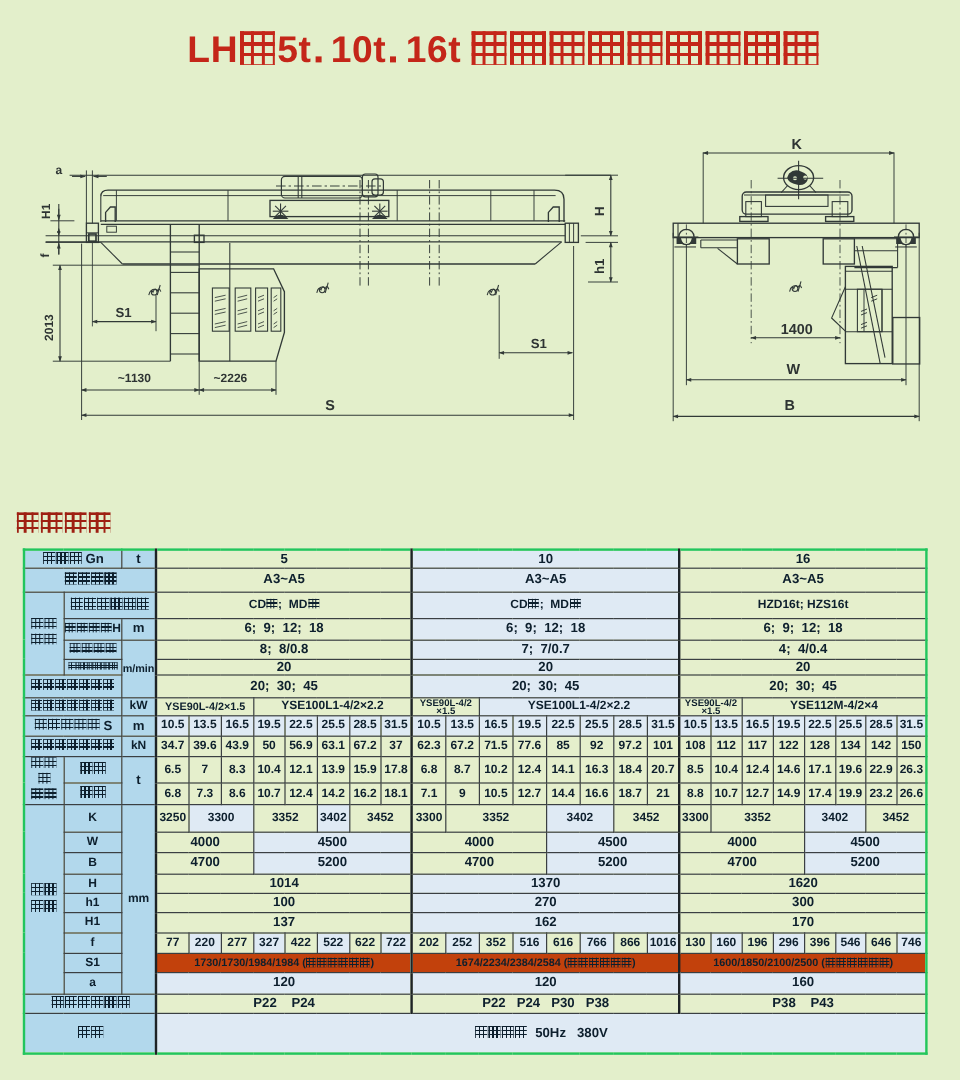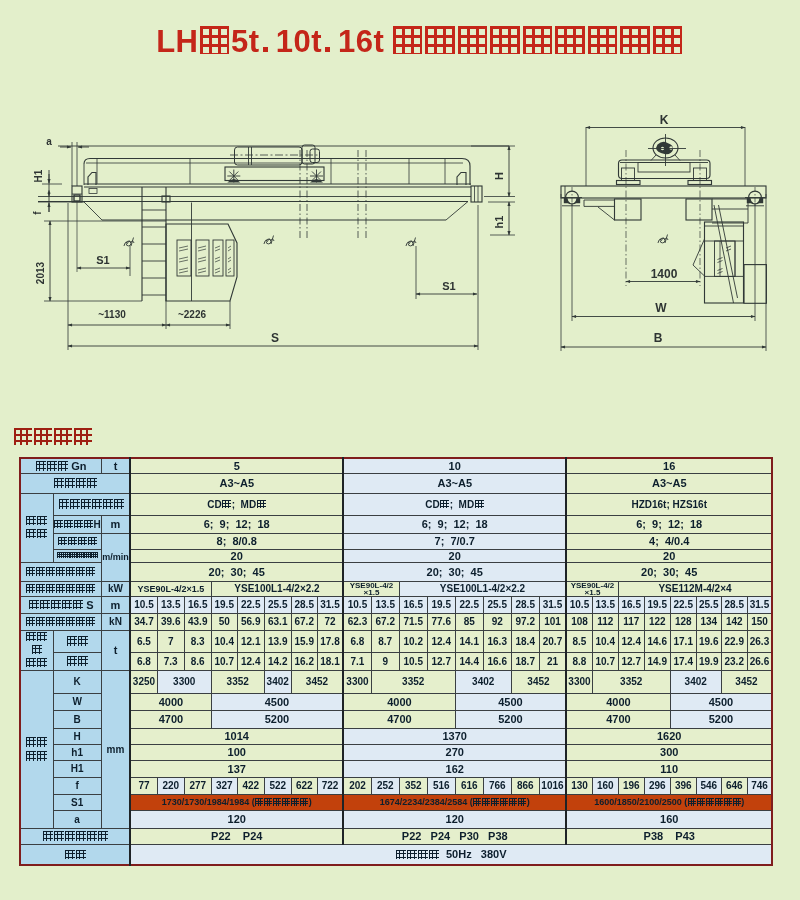--- a/index.html
+++ b/index.html
@@ -6,21 +6,21 @@
 background:repeating-linear-gradient(to right,currentColor 0 .095em,transparent .095em .3em),
 repeating-linear-gradient(to bottom,currentColor 0 .095em,transparent .095em .3em)}
 #title{position:absolute;left:0;top:24px;width:800px;text-align:center;font-size:31px;font-weight:bold;color:#c42619;letter-spacing:.5px;text-indent:40px}
 #spec{position:absolute;left:13px;top:426px;font-size:20px;font-weight:bold;color:#9e1f12}
 table{position:absolute;left:19px;top:457px;border-collapse:collapse;table-layout:fixed;font-weight:bold;color:#0d1f2d}
 td{border:1px solid #3a3f42;text-align:center;vertical-align:middle;padding:0;font-size:11px;overflow:hidden;white-space:nowrap}
 td.g{background:#e5efcc}td.b{background:#dfeaf4}td.w{background:#c2410c}
 td.hd{background:#b2d8ec}
 .gl{border-left:2px solid #1e2326!important}
 .s10{font-size:10px}.s9{font-size:9px}.s8{font-size:8px;line-height:7px}.s7{font-size:7px}
-table{border:2px solid #7f1d1d}
+table{border:2px solid #22c55e}
 svg text{font-family:"Liberation Sans",sans-serif;fill:#2e3433}
 
 .t{width:.95em;height:.9em}
 .dn{display:inline-block;width:.16em;height:.16em;background:currentColor;margin:0 .26em 0 .1em}
 #title .h{background:repeating-linear-gradient(to right,currentColor 0 .095em,transparent .095em .29em),repeating-linear-gradient(to bottom,currentColor 0 .095em,transparent .095em .29em)}
 </style></head><body>
 <div id="title">LH<i class="h t"></i>5t<i class="dn"></i>10t<i class="dn"></i>16t <i class="h t"></i><i class="h t"></i><i class="h t"></i><i class="h t"></i><i class="h t"></i><i class="h t"></i><i class="h t"></i><i class="h t"></i><i class="h t"></i></div>
 <svg width="800" height="260" viewBox="0 100 800 260" style="position:absolute;left:0;top:100px">
 <defs>
       <marker id="ar" viewBox="0 0 10 10" refX="9" refY="5" markerWidth="9" markerHeight="5" orient="auto-start-reverse">
@@ -358,21 +358,21 @@
       <tr style="height:17px">
         <td colspan="2" class="hd s10"><i class="h"></i><i class="h"></i><i class="h"></i><i class="h"></i><i class="h"></i><i class="h"></i><i class="h"></i></td>
         <td class="hd s10">kN</td>
         <td class="g gl s10">34.7</td>
         <td class="g s10">39.6</td>
         <td class="g s10">43.9</td>
         <td class="g s10">50</td>
         <td class="g s10">56.9</td>
         <td class="g s10">63.1</td>
         <td class="g s10">67.2</td>
-        <td class="g s10">72</td>
+        <td class="g s10">37</td>
         <td class="g gl s10">62.3</td>
         <td class="g s10">67.2</td>
         <td class="g s10">71.5</td>
         <td class="g s10">77.6</td>
         <td class="g s10">85</td>
         <td class="g s10">92</td>
         <td class="g s10">97.2</td>
         <td class="g s10">101</td>
         <td class="g gl s10">108</td>
         <td class="g s10">112</td>
@@ -484,21 +484,21 @@
       <tr style="height:16px">
         <td class="hd s10">h1</td>
         <td colspan="8" class="g gl">100</td>
         <td colspan="8" class="b gl">270</td>
         <td colspan="8" class="g gl">300</td>
       </tr>
       <tr style="height:17px">
         <td class="hd s10">H1</td>
         <td colspan="8" class="g gl">137</td>
         <td colspan="8" class="b gl">162</td>
-        <td colspan="8" class="g gl">110</td>
+        <td colspan="8" class="g gl">170</td>
       </tr>
       <tr style="height:17px">
         <td class="hd s10">f</td>
         <td class="g gl s10">77</td>
         <td class="b s10">220</td>
         <td class="g s10">277</td>
         <td class="b s10">327</td>
         <td class="g s10">422</td>
         <td class="b s10">522</td>
         <td class="g s10">622</td>
@@ -531,17 +531,17 @@
         <td colspan="8" class="b gl">120</td>
         <td colspan="8" class="b gl">120</td>
         <td colspan="8" class="b gl">160</td>
       </tr>
       <tr style="height:16px">
         <td colspan="3" class="hd"><i class="h"></i><i class="h"></i><i class="h"></i><i class="h"></i><i class="h"></i><i class="h"></i></td>
         <td colspan="8" class="g gl">P22&nbsp;&nbsp;&nbsp;&nbsp;P24</td>
         <td colspan="8" class="g gl">P22&nbsp;&nbsp;&nbsp;P24&nbsp;&nbsp;&nbsp;P30&nbsp;&nbsp;&nbsp;P38</td>
         <td colspan="8" class="g gl">P38&nbsp;&nbsp;&nbsp;&nbsp;P43</td>
       </tr>
-      <tr style="height:21px">
+      <tr style="height:34px">
         <td colspan="3" class="hd"><i class="h"></i><i class="h"></i></td>
         <td colspan="24" class="b gl"><i class="h"></i><i class="h"></i><i class="h"></i><i class="h"></i>&nbsp;&nbsp;50Hz&nbsp;&nbsp;&nbsp;380V</td>
       </tr>
     </tbody>
   </table>
 </body></html>

